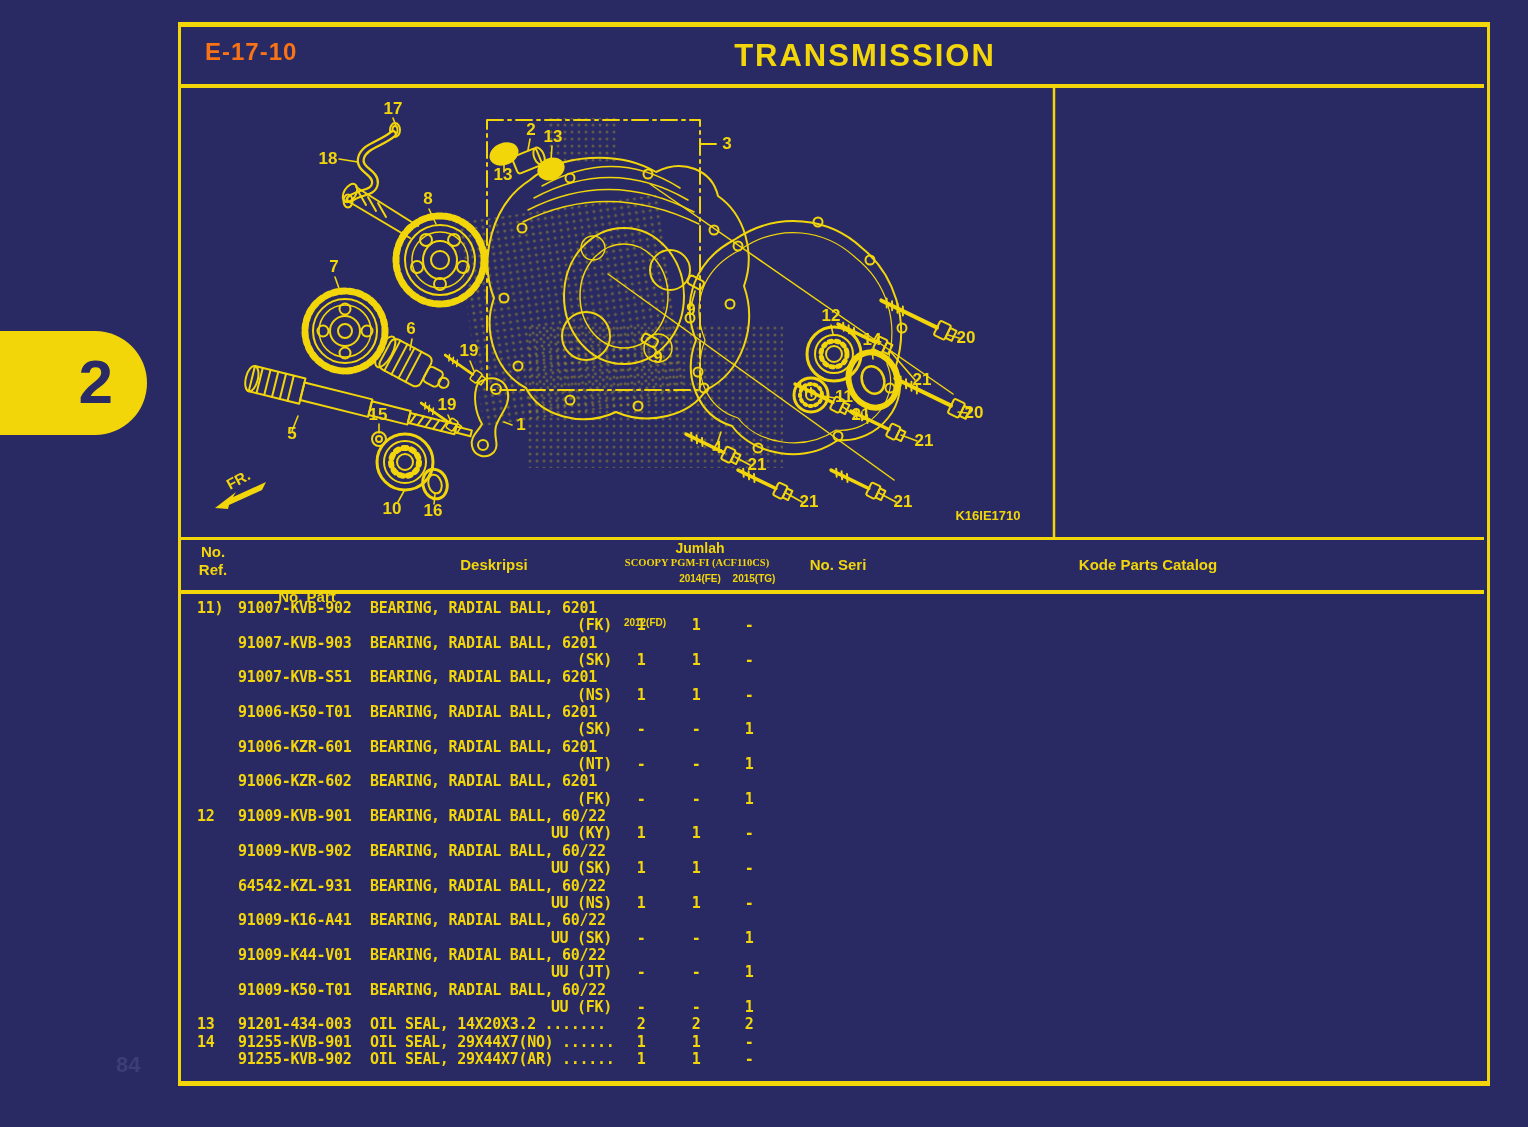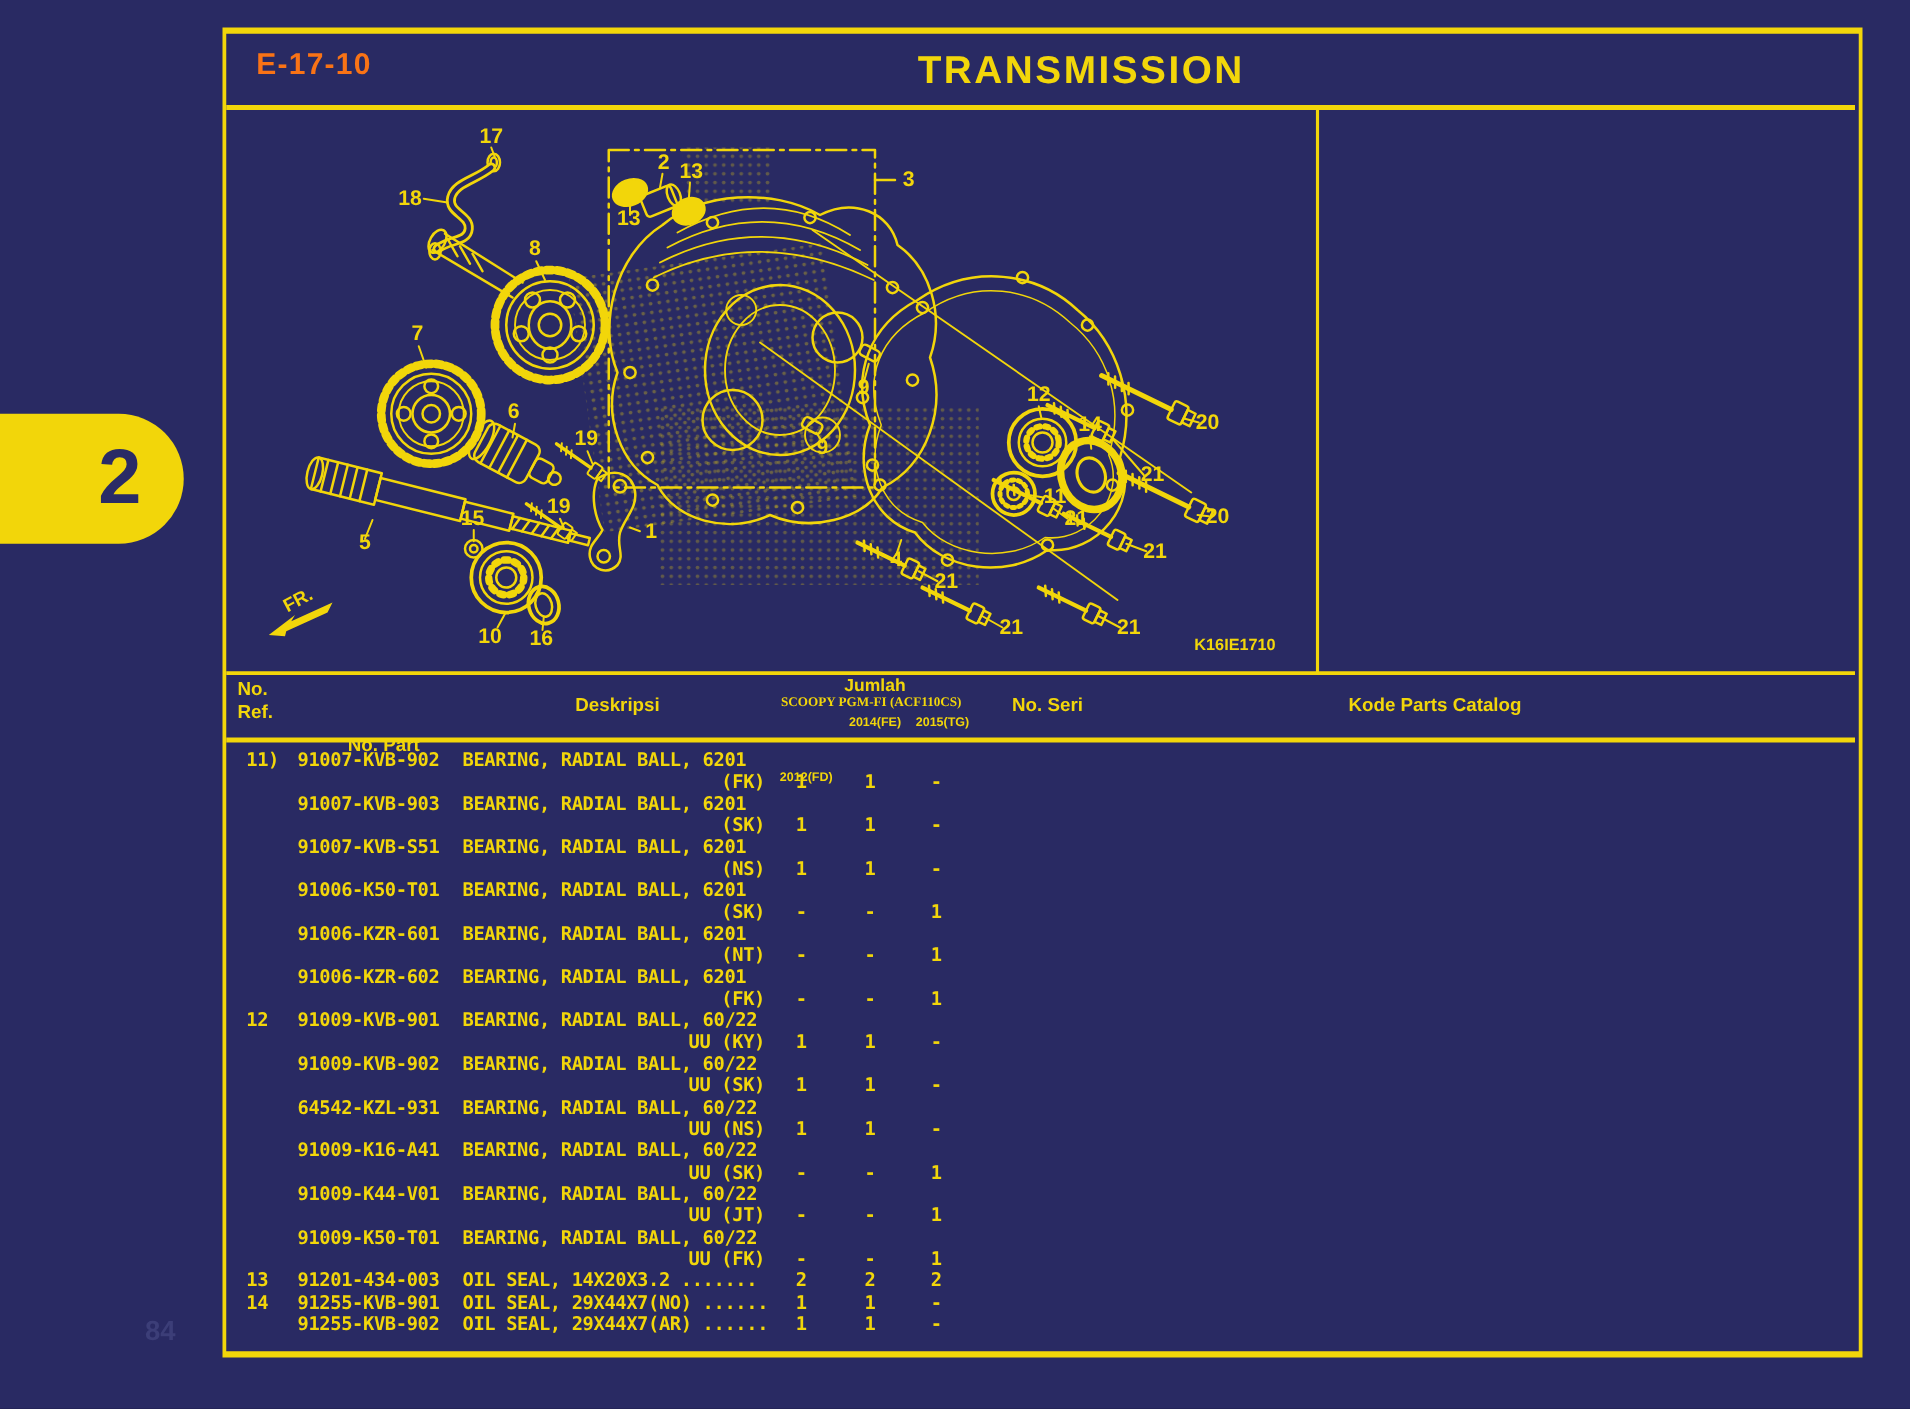--- a/index.html
+++ b/index.html
@@ -20,21 +20,21 @@
        text-align:right;padding-right:34px;box-sizing:border-box;line-height:102px;}
   .watermark{position:absolute;left:116px;top:1052px;font-size:22px;font-weight:bold;
              color:#3c3e78;}
   svg.diagram{position:absolute;left:178px;top:88px;width:1312px;height:450px;}
   .callout{font-family:"Liberation Sans",sans-serif;font-size:17px;font-weight:bold;
            fill:#f2d60a;text-anchor:middle;}
   .dcode{font-family:"Liberation Sans",sans-serif;font-size:13px;font-weight:bold;
          fill:#f2d60a;text-anchor:middle;}
   .frtxt{font-family:"Liberation Sans",sans-serif;font-size:15px;font-weight:bold;fill:#f2d60a;}
   .th{position:absolute;color:#f2d60a;font-weight:bold;font-size:15px;text-align:center;}
-  #th-ref{left:190px;top:543px;width:46px;text-align:left;line-height:18px;}
+  #th-ref{left:190px;top:543px;width:46px;text-align:center;line-height:18px;}
   #th-part{left:247px;top:588px;width:120px;}
   #th-desk{left:434px;top:556px;width:120px;}
   #th-jumlah{left:650px;top:540px;width:100px;font-size:14px;}
   #th-jsub{left:597px;top:557px;width:200px;font-size:10.5px;font-weight:bold;font-family:Liberation Serif, serif;}
   #th-y1{left:618px;top:573px;width:54px;font-size:10px;margin-top:44px;}
   #th-y2{left:673px;top:573px;width:54px;font-size:10px;}
   #th-y3{left:727px;top:573px;width:54px;font-size:10px;}
   #th-seri{left:778px;top:556px;width:120px;}
   #th-kode{left:1048px;top:556px;width:200px;}
   #tbody{position:absolute;left:0;top:600px;width:1228px;}

